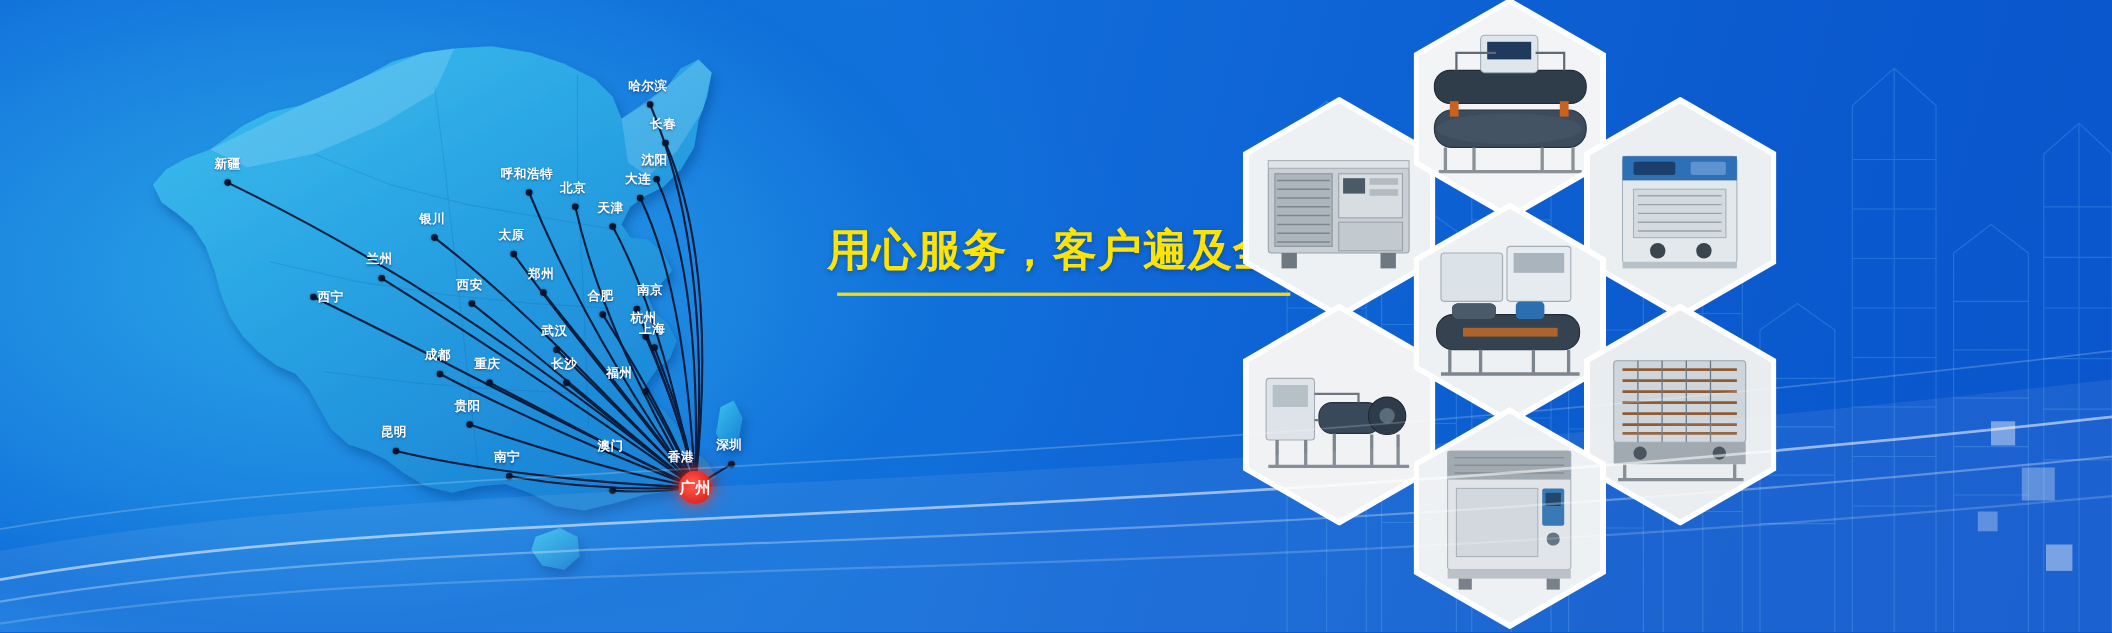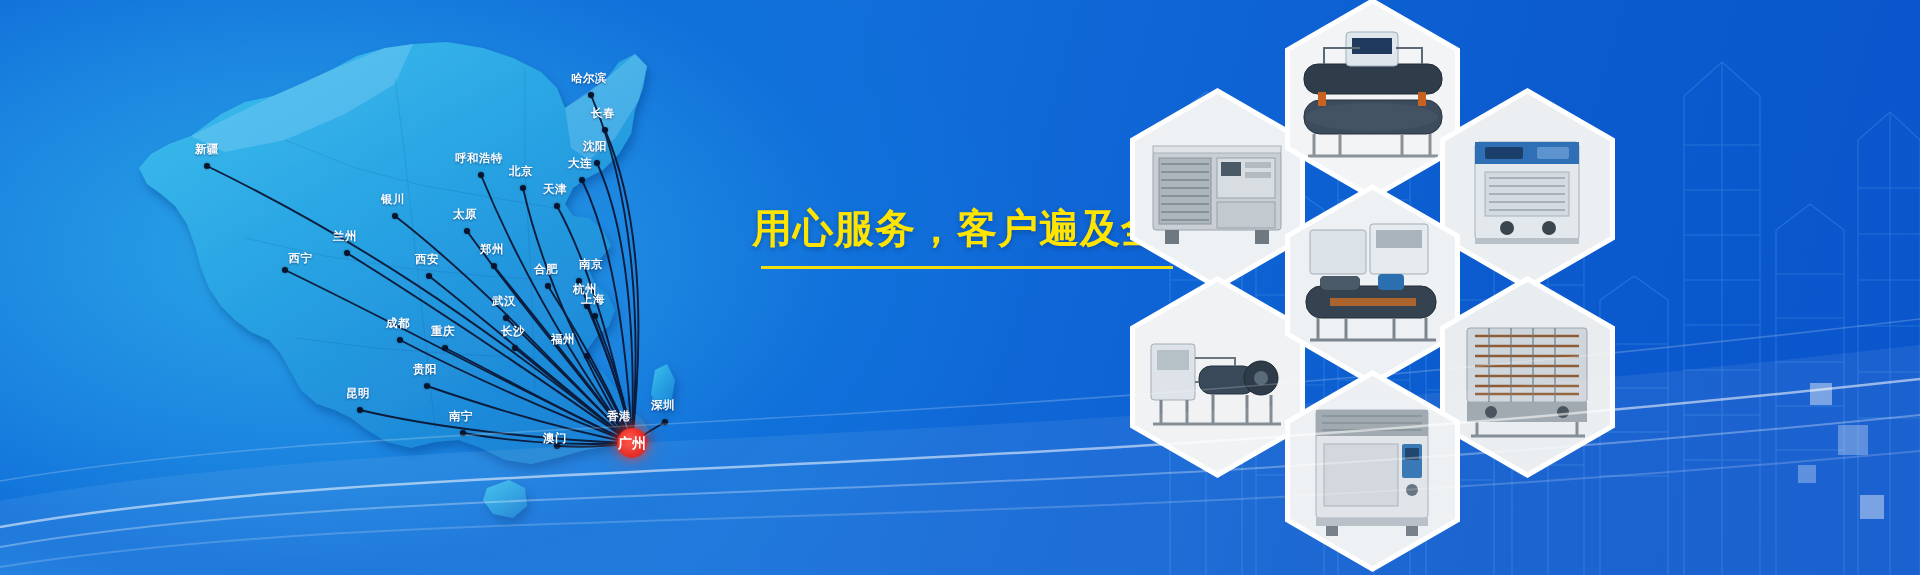--- a/index.html
+++ b/index.html
@@ -173,21 +173,21 @@
         <path d="M462,428 C 490,430 516,428 537,425"></path>
         <path d="M526,415 C 530,420 534,423 537,425"></path>
         <path d="M570,404 C 556,412 544,420 537,425"></path>
       </g>
     </svg>
 
     <div id="cityLayer">
         <div class="dot" style="left: 112px; top: 148px;"></div>
         <div class="city" style="left: 112px; top: 131px;">新疆</div>
         <div class="dot" style="left: 190px; top: 252px;"></div>
-        <div class="city" style="left: 188px; top: 240px; padding-left: 35px;">西宁</div>
+        <div class="city" style="left: 188px; top: 252px; padding-left: 35px;">西宁</div>
         <div class="dot" style="left: 252px; top: 235px;"></div>
         <div class="city" style="left: 250px; top: 218px;">兰州</div>
         <div class="dot" style="left: 300px; top: 198px;"></div>
         <div class="city" style="left: 298px; top: 181px;">银川</div>
         <div class="dot" style="left: 386px; top: 157px;"></div>
         <div class="city" style="left: 384px; top: 140px;">呼和浩特</div>
         <div class="dot" style="left: 428px; top: 170px;"></div>
         <div class="city" style="left: 426px; top: 153px;">北京</div>
         <div class="dot" style="left: 496px; top: 77px;"></div>
         <div class="city" style="left: 494px; top: 60px;">哈尔滨</div>
@@ -223,21 +223,21 @@
         <div class="city" style="left: 303px; top: 305px;">成都</div>
         <div class="dot" style="left: 350px; top: 330px;"></div>
         <div class="city" style="left: 348px; top: 313px;">重庆</div>
         <div class="dot" style="left: 332px; top: 368px;"></div>
         <div class="city" style="left: 330px; top: 351px;">贵阳</div>
         <div class="dot" style="left: 265px; top: 392px;"></div>
         <div class="city" style="left: 263px; top: 375px;">昆明</div>
         <div class="dot" style="left: 368px; top: 415px;"></div>
         <div class="city" style="left: 366px; top: 398px;">南宁</div>
         <div class="dot" style="left: 462px; top: 428px;"></div>
-        <div class="city" style="left: 460px; top: 420px;">澳门</div>
+        <div class="city" style="left: 460px; top: 388px;">澳门</div>
         <div class="dot" style="left: 526px; top: 415px;"></div>
         <div class="city" style="left: 524px; top: 398px;">香港</div>
         <div class="dot" style="left: 570px; top: 404px;"></div>
         <div class="city" style="left: 568px; top: 387px;">深圳</div>
       </div>
 
     <div class="hub" style="left:537px;top:425px;">广州</div>
   </div>
 
   <div class="copy">

